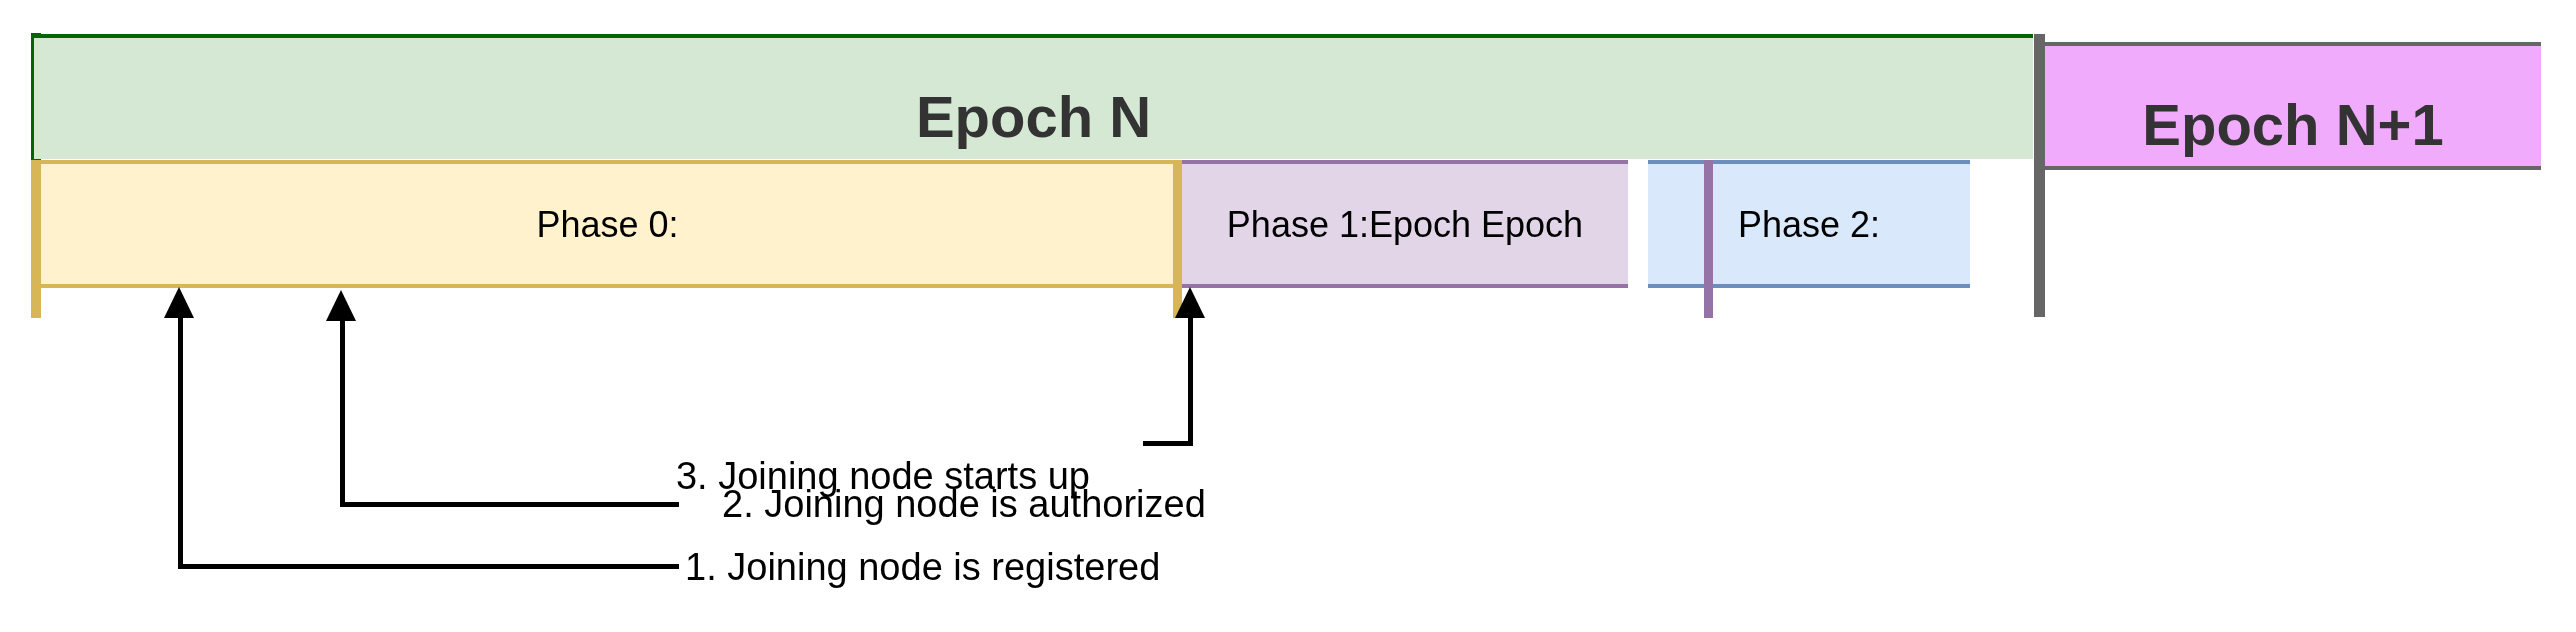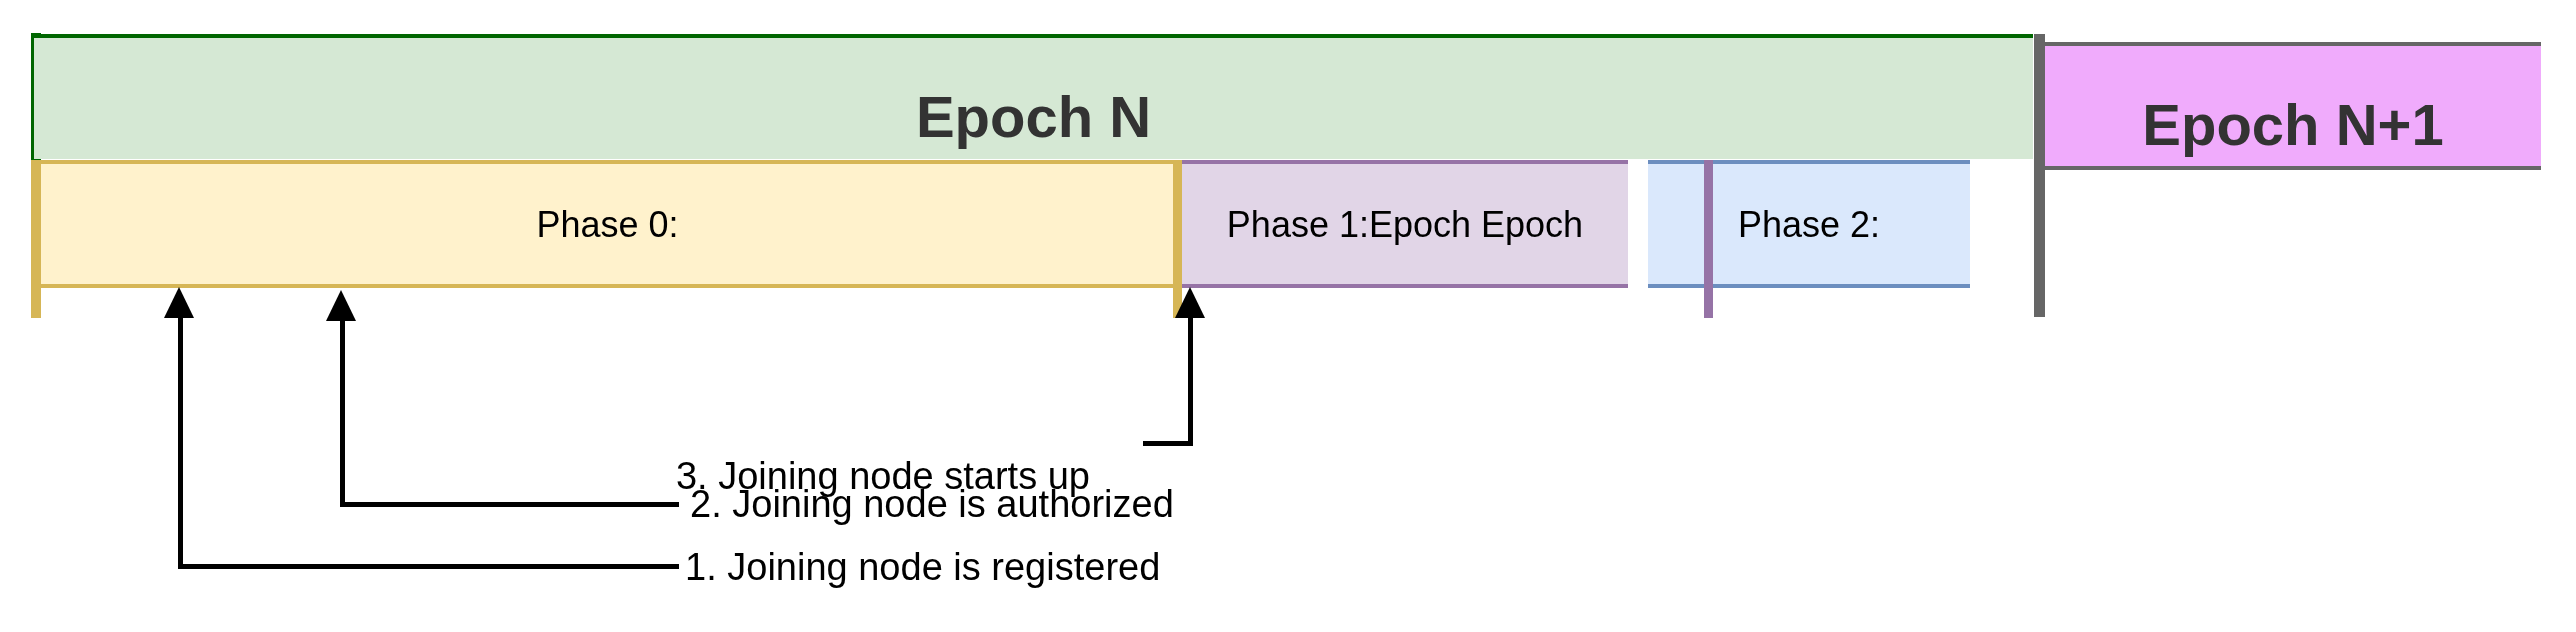--- a/index.html
+++ b/index.html
@@ -94,21 +94,21 @@
   }
   .arrow1-head { left: 164px; top: 287px; }
   .arrow2-head { left: 326px; top: 290px; }
   .arrow3-head { left: 1175px; top: 287px; }
 
   
   .ann-label {
     font-size: 38px; line-height: 39px; color: #000000; white-space: nowrap;
   }
   .ann1 { left: 685px; top: 548px; }
-  .ann2 { left: 690px; top: 485px; }
+  .ann2 { left: 722px; top: 485px; }
   .ann3 { right: 1486px; top: 425px; margin-top: 32px; }
 </style>
 </head>
 <body>
 
 <div class="canvas">
 
   <div class="abs epoch-n-start-marker"></div>
   <div class="abs epoch-n-bar">
     <span class="epoch-label">Epoch N</span>

